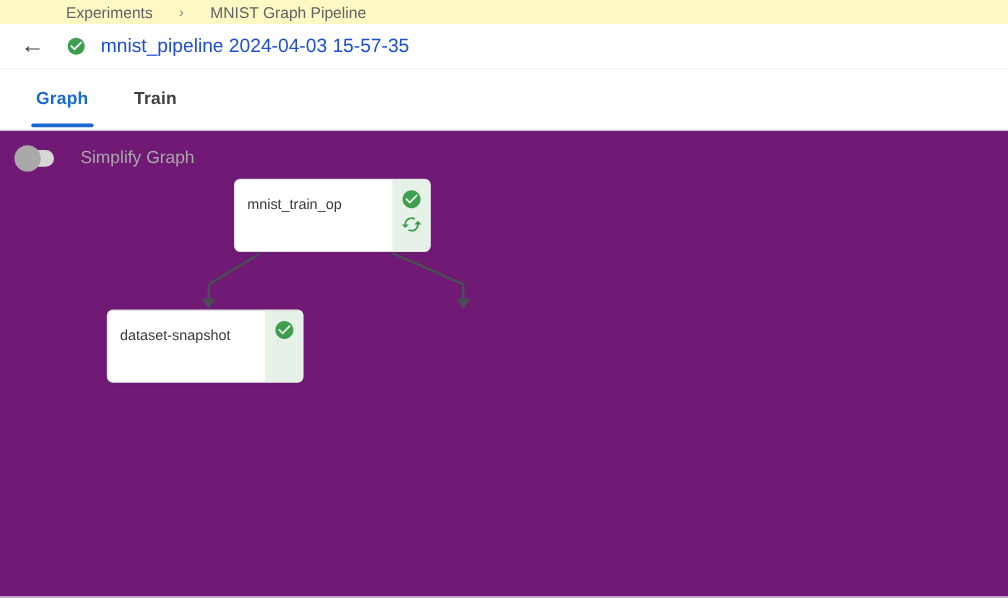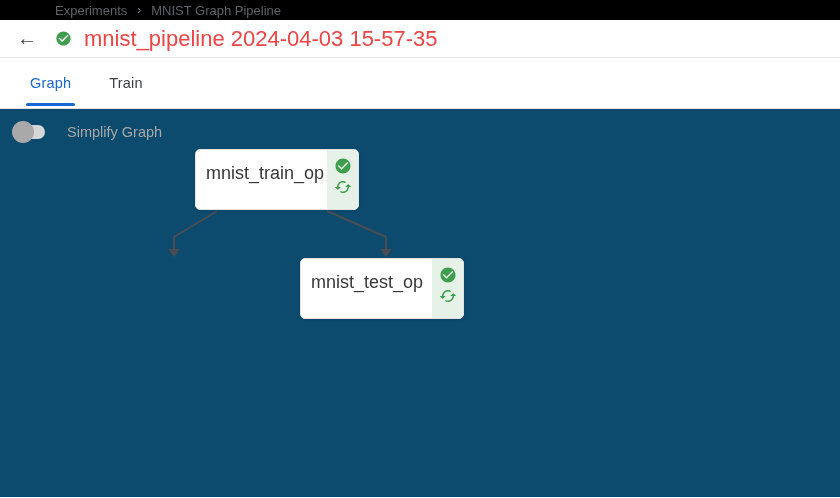--- a/index.html
+++ b/index.html
@@ -7,27 +7,27 @@
   body {
     font-family: "Liberation Sans", "DejaVu Sans", sans-serif;
     background: #ffffff;
     color: #212121;
     position: relative;
   }
 
   
   .breadcrumb-row {
     height: 20px;
-    background: #000000;
+    background: #fef9c3;
     display: flex;
     align-items: center;
     padding-left: 55px;
     font-size: 13px;
     color: #5f6368;
-    gap: 10px;
+    gap: 22px;
   }
   .crumb { cursor: pointer; }
   .crumb-sep { color: #80868b; font-size: 12px; }
 
   
   .title-row {
     height: 38px;
     display: flex;
     align-items: center;
     border-bottom: 1px solid #ececec;
@@ -41,62 +41,62 @@
     line-height: 22px;
     color: #3c4043;
     text-align: center;
     cursor: pointer;
     user-select: none;
   }
   .title-status { margin-left: 17px; width: 17px; height: 17px; display: inline-flex; }
   .title-status svg { width: 17px; height: 17px; }
   .page-title {
     margin-left: 12px;
-    font-size: 22px;
-    color: #ef4444;
+    font-size: 16px;
+    color: #1d4ed8;
     white-space: nowrap;
   }
 
   
   .tab-bar {
     height: 51px;
     background: #ffffff;
     border-bottom: 1px solid #e0e0e0;
     display: flex;
     align-items: center;
     padding-left: 30px;
     gap: 38px;
   }
   .tab {
     position: relative;
     height: 100%;
     display: flex;
     align-items: center;
     font-size: 14.5px;
-    font-weight: normal;
+    font-weight: bold;
     color: #3c4043;
     cursor: pointer;
     letter-spacing: .2px;
   }
   .tab.active { color: #1967d2; }
   .tab.active::after {
     content: "";
     position: absolute;
     left: -4px; right: -4px;
     bottom: 2px;
     height: 3px;
     border-radius: 3px;
     background: #1967d2;
   }
 
   
   .content {
     position: relative;
     height: 388px;
-    background: #0c4a6e;
+    background: #701a75;
     text-align: right;
   }
 
   
   .simplify {
     position: absolute;
     left: 12px; top: 10px;
     display: flex;
     align-items: center;
     color: #a8a8a8;
@@ -133,21 +133,21 @@
     height: 61px;
     background: #ffffff;
     border: 1px solid #e2e2e2;
     border-radius: 5px;
     box-shadow: 0 1px 3px rgba(0,0,0,0.07);
     cursor: pointer;
   }
   .node-label {
     position: absolute;
     left: 10px; top: 13px;
-    font-size: 18px;
+    font-size: 12px;
     color: #383838;
     white-space: nowrap;
   }
   .node-strip {
     position: absolute;
     right: 0; top: 0; bottom: 0;
     width: 31px;
     background: #e6f2e7;
     border-radius: 0 4px 4px 0;
     display: flex;
@@ -212,26 +212,23 @@
     <div class="node-strip">
       <svg viewBox="0 0 24 24">
           <path fill="#3e9e4e" d="M12 2C6.48 2 2 6.48 2 12s4.48 10 10 10 10-4.48 10-10S17.52 2 12 2zm-2 15l-5-5 1.41-1.41L10 14.17l7.59-7.59L19 8l-9 9z"></path>
         </svg>
       <svg viewBox="0 0 24 24">
           <path fill="#3e9e4e" d="M19 8l-4 4h3c0 3.31-2.69 6-6 6-1.01 0-1.97-.25-2.8-.7l-1.46 1.46C8.97 19.54 10.43 20 12 20c4.42 0 8-3.58 8-8h3l-4-4zM6 12c0-3.31 2.69-6 6-6 1.01 0 1.97.25 2.8.7l1.46-1.46C15.03 4.46 13.57 4 12 4c-4.42 0-8 3.58-8 8H1l4 4 4-4H6z"></path>
         </svg>
     </div>
   </div>
 
-
-  <div class="node" id="node-test">
-    <span class="node-label">mnist_test_op</span>
+  <div class="node" id="node-snapshot">
+    <span class="node-label">dataset-snapshot</span>
     <div class="node-strip">
       <svg viewBox="0 0 24 24">
           <path fill="#3e9e4e" d="M12 2C6.48 2 2 6.48 2 12s4.48 10 10 10 10-4.48 10-10S17.52 2 12 2zm-2 15l-5-5 1.41-1.41L10 14.17l7.59-7.59L19 8l-9 9z"></path>
         </svg>
-      <svg viewBox="0 0 24 24">
-          <path fill="#3e9e4e" d="M19 8l-4 4h3c0 3.31-2.69 6-6 6-1.01 0-1.97-.25-2.8-.7l-1.46 1.46C8.97 19.54 10.43 20 12 20c4.42 0 8-3.58 8-8h3l-4-4zM6 12c0-3.31 2.69-6 6-6 1.01 0 1.97.25 2.8.7l1.46-1.46C15.03 4.46 13.57 4 12 4c-4.42 0-8 3.58-8 8H1l4 4 4-4H6z"></path>
-        </svg>
     </div>
   </div>
 
+
 </div>
 
 </body></html>

